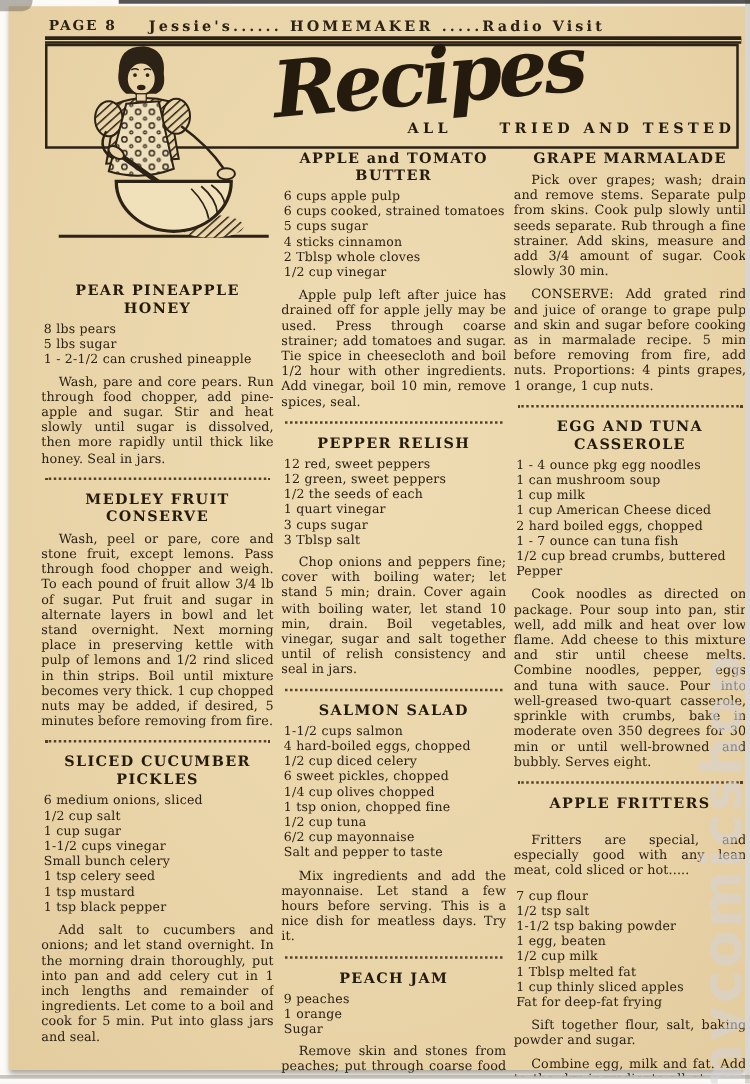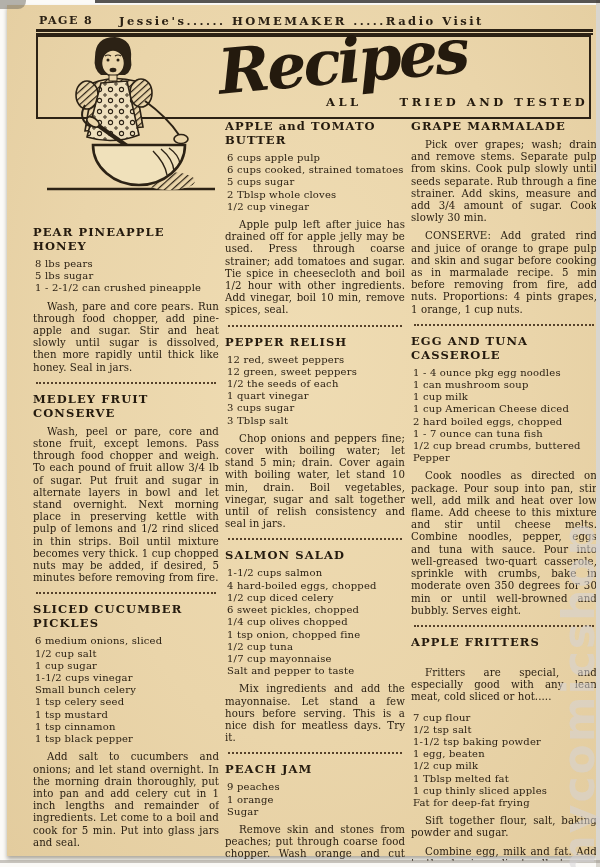--- a/index.html
+++ b/index.html
@@ -26,21 +26,21 @@
               font-size:11.5px;letter-spacing:3.5px;color:#241a0e;}
 
   
   .illu{position:absolute;left:34px;top:26px;width:182px;height:186px;z-index:3;}
 
   
   .cols{position:absolute;left:26px;top:112px;width:564px;height:744px;display:grid;
         grid-template-columns:186px 180px 186px;column-gap:6px;overflow:hidden;}
   .col{overflow:hidden;}
   .illu-spacer{height:100px;}
-  .rtitle{font-size:11.5px;font-weight:bold;letter-spacing:1.1px;
+  .rtitle{font-size:11.5px;font-weight:bold;text-align:center;letter-spacing:1.1px;
           margin:8px 0 5px;color:#241a0e;}
   .col > section:first-child .rtitle{margin-top:2px;}
   .ings{margin:2px 0 0 2px;}
   .ing{font-size:10px;line-height:12.2px;padding-left:3.2em;text-indent:-3.2em;letter-spacing:.2px;}
   .paras .para{font-size:10.2px;line-height:12.2px;text-align:justify;text-indent:14px;
                margin:6px 0 0;letter-spacing:.1px;}
   .intro .para{margin-top:18px;}
   .divider{border-bottom:2px dotted #55412a;margin:7px 3px 2px;height:1px;}
 
   
@@ -134,36 +134,36 @@
         <section class="recipe">
           <h3 class="rtitle">SLICED CUCUMBER PICKLES</h3>
           <div class="ings">
               <div class="ing">6 medium onions, sliced</div>
               <div class="ing">1/2 cup salt</div>
               <div class="ing">1 cup sugar</div>
               <div class="ing">1-1/2 cups vinegar</div>
               <div class="ing">Small bunch celery</div>
               <div class="ing">1 tsp celery seed</div>
               <div class="ing">1 tsp mustard</div>
-              <div class="ing">1 tsp cinnamon</div>
               <div class="ing">1 tsp black pepper</div>
             </div>
           <div class="paras">
               <div class="para">Add salt to cucumbers and onions; and let stand overnight. In the morning drain thoroughly, put into pan and add celery cut in 1 inch lengths and remainder of ingredients. Let come to a boil and cook for 5 min. Put into glass jars and seal.</div>
             </div>
         </section>
       </div>
 
       <div class="col">
         <section class="recipe">
           <h3 class="rtitle">APPLE and TOMATO BUTTER</h3>
           <div class="ings">
               <div class="ing">6 cups apple pulp</div>
               <div class="ing">6 cups cooked, strained tomatoes</div>
               <div class="ing">5 cups sugar</div>
+              <div class="ing">4 sticks cinnamon</div>
               <div class="ing">2 Tblsp whole cloves</div>
               <div class="ing">1/2 cup vinegar</div>
             </div>
           <div class="paras">
               <div class="para">Apple pulp left after juice has drained off for apple jelly may be used. Press through coarse strainer; add tomatoes and sugar. Tie spice in cheesecloth and boil 1/2 hour with other ingredients. Add vinegar, boil 10 min, remove spices, seal.</div>
             </div>
         </section>
         <div class="divider"></div>
         <section class="recipe">
           <h3 class="rtitle">PEPPER RELISH</h3>
@@ -183,21 +183,21 @@
         <section class="recipe">
           <h3 class="rtitle">SALMON SALAD</h3>
           <div class="ings">
               <div class="ing">1-1/2 cups salmon</div>
               <div class="ing">4 hard-boiled eggs, chopped</div>
               <div class="ing">1/2 cup diced celery</div>
               <div class="ing">6 sweet pickles, chopped</div>
               <div class="ing">1/4 cup olives chopped</div>
               <div class="ing">1 tsp onion, chopped fine</div>
               <div class="ing">1/2 cup tuna</div>
-              <div class="ing">1/7 cup mayonnaise</div>
+              <div class="ing">6/2 cup mayonnaise</div>
               <div class="ing">Salt and pepper to taste</div>
             </div>
           <div class="paras">
               <div class="para">Mix ingredients and add the mayonnaise. Let stand a few hours before serving. This is a nice dish for meatless days. Try it.</div>
             </div>
         </section>
         <div class="divider"></div>
         <section class="recipe">
           <h3 class="rtitle">PEACH JAM</h3>
           <div class="ings">

